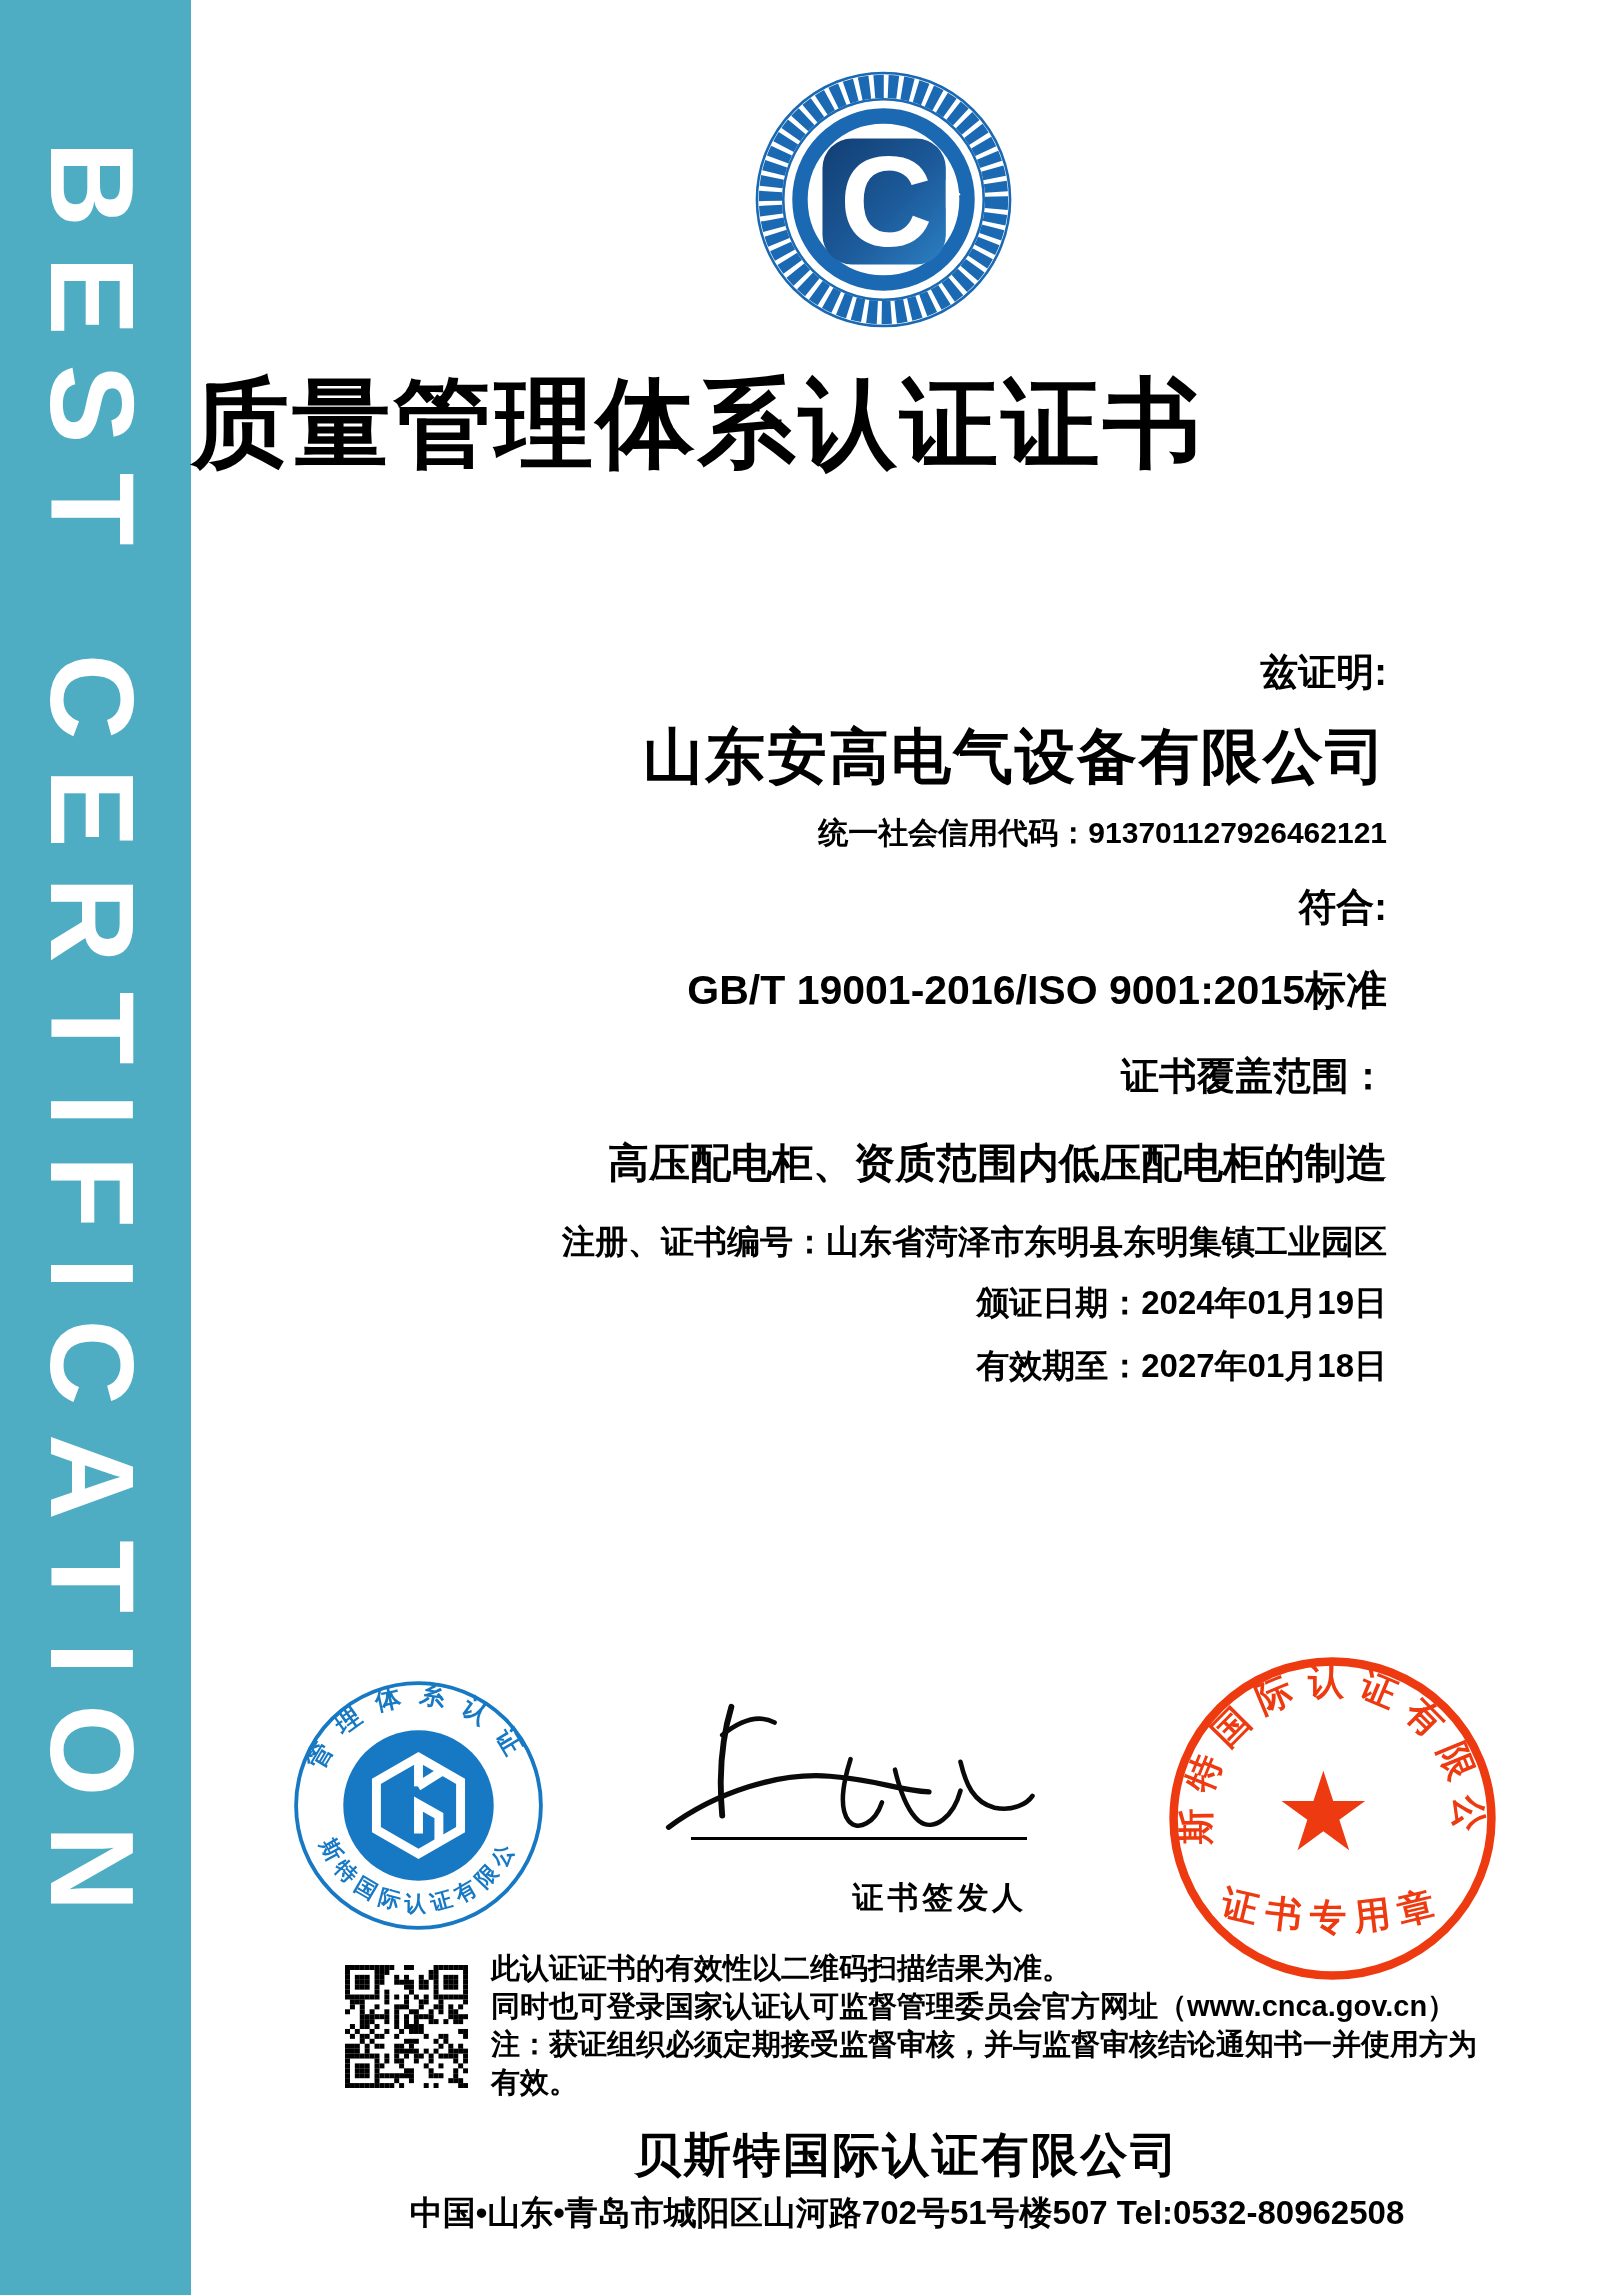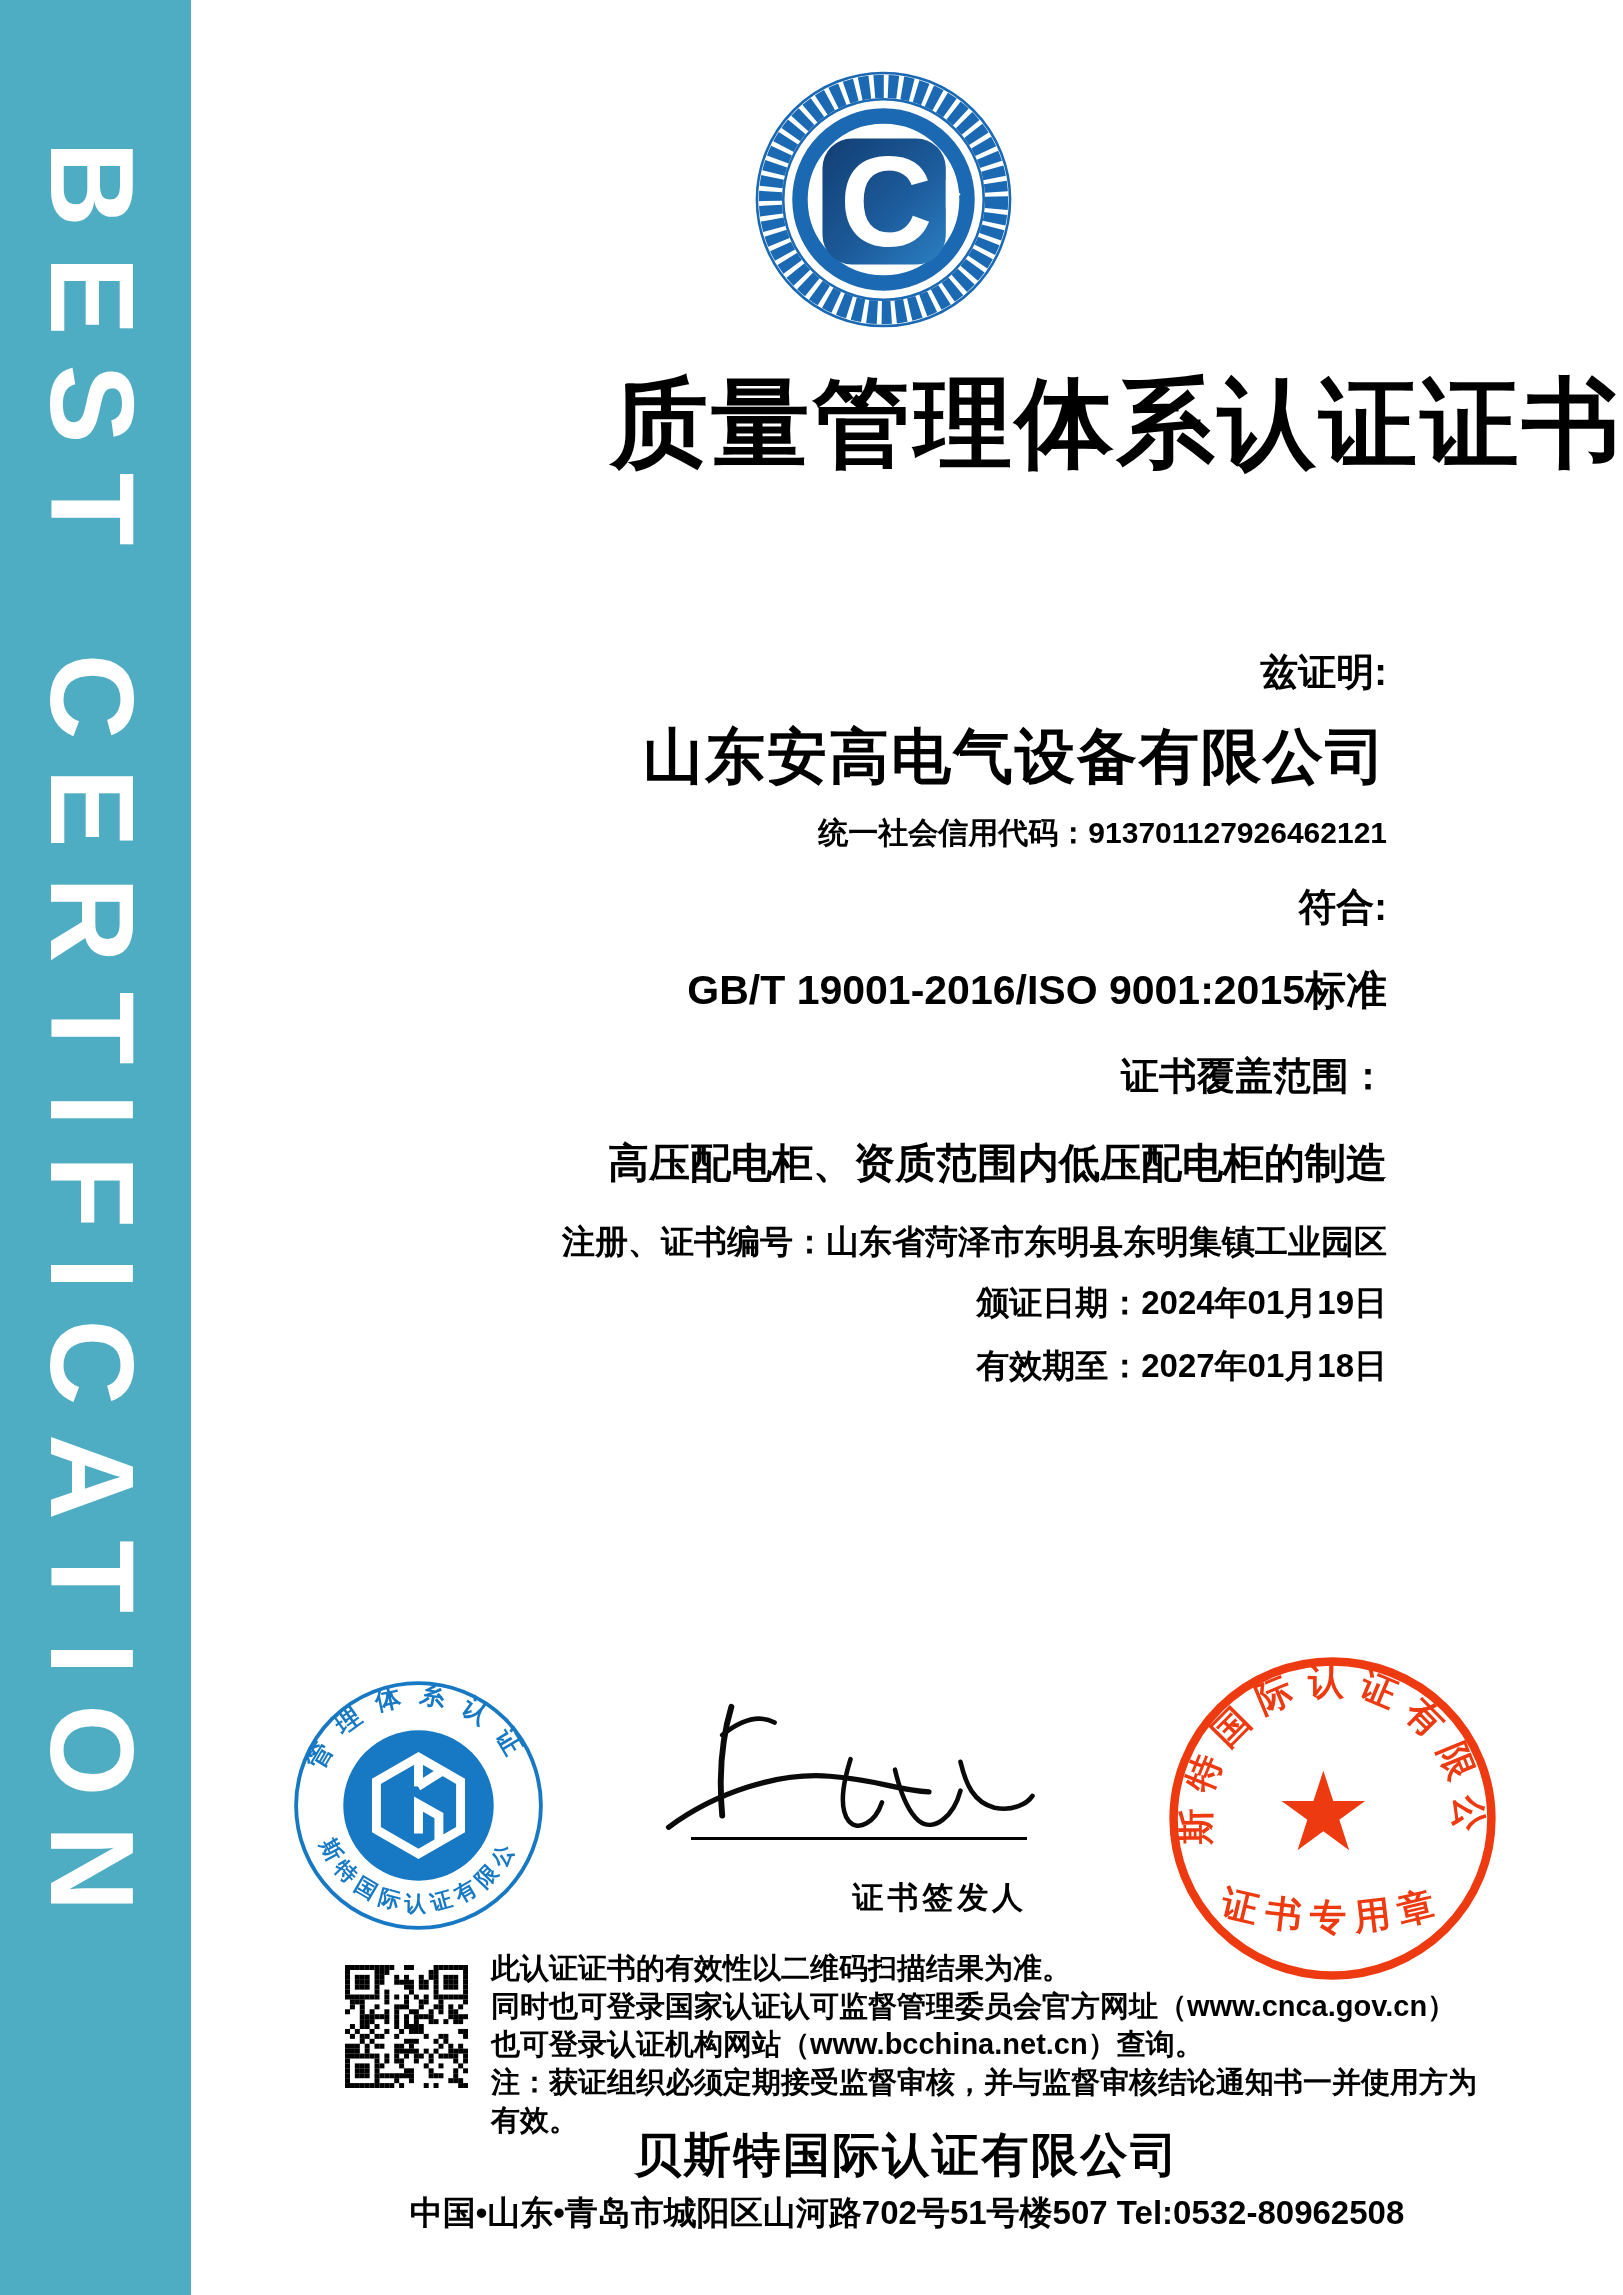--- a/index.html
+++ b/index.html
@@ -6,21 +6,21 @@
   #page{position:relative;width:1623px;height:2295px;background:#ffffff;overflow:hidden;
         font-family:"Liberation Sans",sans-serif;color:#000;}
   
   #band{position:absolute;left:0;top:0;width:191px;height:2295px;background:#4eacc3;}
   #band-text{position:absolute;left:171px;top:141px;transform:rotate(90deg);transform-origin:0 0;
              font-size:119px;font-weight:bold;color:#ffffff;letter-spacing:29px;word-spacing:17px;
              white-space:nowrap;line-height:157px;}
   
   #logo{position:absolute;left:755px;top:71px;width:257px;height:257px;}
   
-  #title{position:absolute;left:191px;top:359px;width:1432px;text-align:right;
+  #title{position:absolute;left:191px;top:359px;width:1432px;text-align:left;
          font-size:98px;font-weight:900;letter-spacing:3.3px;white-space:nowrap;}
   
   .line{position:absolute;right:236px;white-space:nowrap;font-weight:bold;color:#000;}
   #cert-no{top:576px;font-size:30px;}
   #certify{top:647px;font-size:38px;}
   #company{top:717px;font-size:60px;letter-spacing:2px;}
   #credit{top:813px;font-size:30px;}
   #conforms{top:882px;font-size:38px;}
   #standard{top:963px;font-size:41px;}
   #scope-label{top:1051px;font-size:38px;margin-left:24px;}
@@ -449,21 +449,20 @@
         <rect x="67.5" y="180.0" width="7.6" height="7.6"></rect>
         <rect x="82.5" y="180.0" width="7.6" height="7.6"></rect>
         <rect x="120.0" y="180.0" width="7.6" height="7.6"></rect>
         <rect x="135.0" y="180.0" width="7.6" height="7.6"></rect>
         <rect x="172.5" y="180.0" width="7.6" height="7.6"></rect>
         <rect x="180.0" y="180.0" width="7.6" height="7.6"></rect>
       </svg></div>
   <div id="qr-notes">
     <div>此认证证书的有效性以二维码扫描结果为准。</div>
     <div>同时也可登录国家认证认可监督管理委员会官方网址（www.cnca.gov.cn）</div>
-    <div>也可登录认证机构网站（www.bcchina.net.cn）查询。</div>
     <div>注：获证组织必须定期接受监督审核，并与监督审核结论通知书一并使用方为有效。</div>
   </div>
 
   <div id="footer-company">贝斯特国际认证有限公司</div>
   <div id="footer-address">中国•山东•青岛市城阳区山河路702号51号楼507  Tel:0532-80962508</div>
 
 </div>
 
 
 </body></html>

